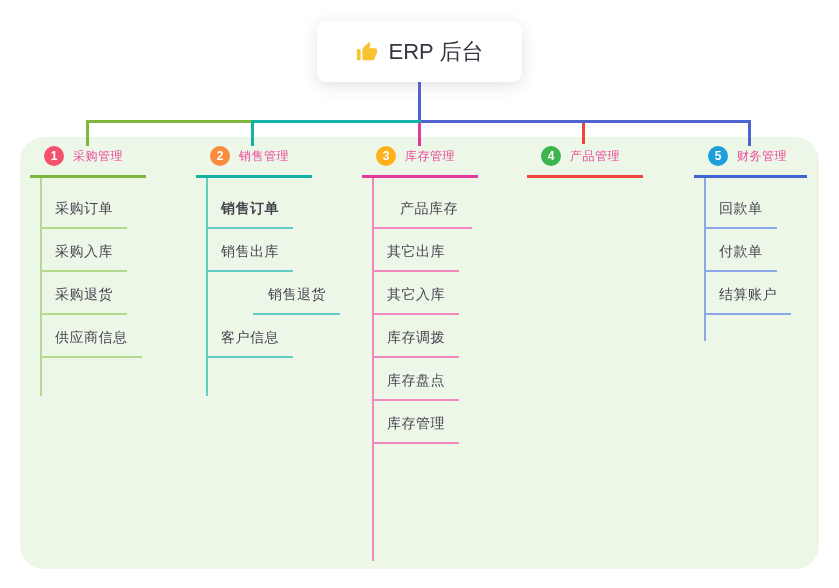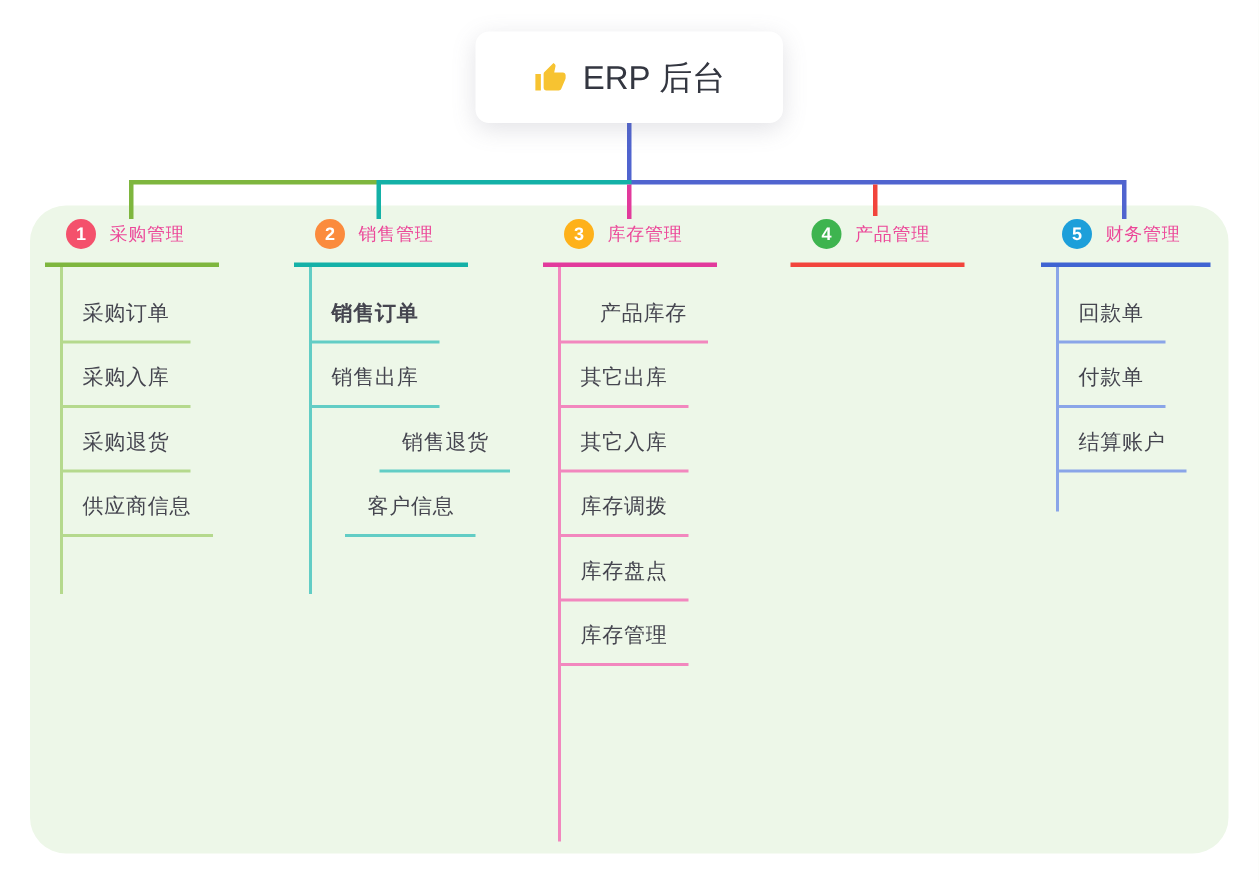--- a/index.html
+++ b/index.html
@@ -98,21 +98,21 @@
       <div class="child">
             <span class="child-label" style="border-bottom-color: rgb(98, 205, 197); font-weight: bold;">销售订单</span>
           </div>
           <div class="child">
             <span class="child-label" style="border-bottom-color: rgb(98, 205, 197);">销售出库</span>
           </div>
           <div class="child">
             <span class="child-label" style="border-bottom-color: rgb(98, 205, 197); margin-left: 47px;">销售退货</span>
           </div>
           <div class="child">
-            <span class="child-label" style="border-bottom-color: rgb(98, 205, 197); margin-left: 24px;">客户信息</span>
+            <span class="child-label" style="border-bottom-color: rgb(98, 205, 197);">客户信息</span>
           </div>
         </div>
     </div>
 
     <div class="branch" style="left: 362px;">
       <div class="branch-header" style="width: 116px; border-bottom-color: rgb(226, 58, 156);">
         <span class="badge" style="background: rgb(254, 177, 26);">3</span>
         <span class="branch-title">库存管理</span>
       </div>
       <div class="children">

